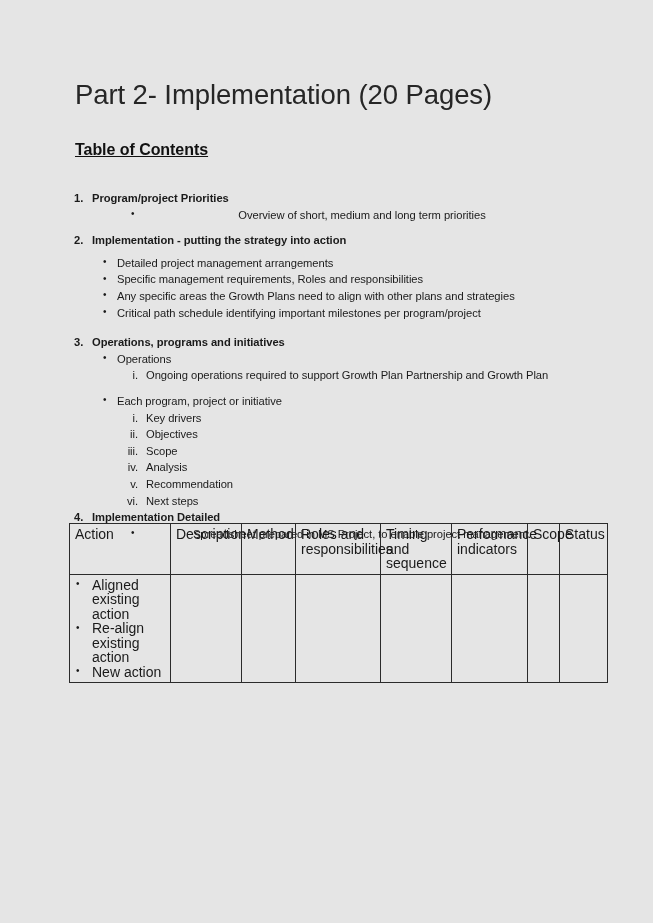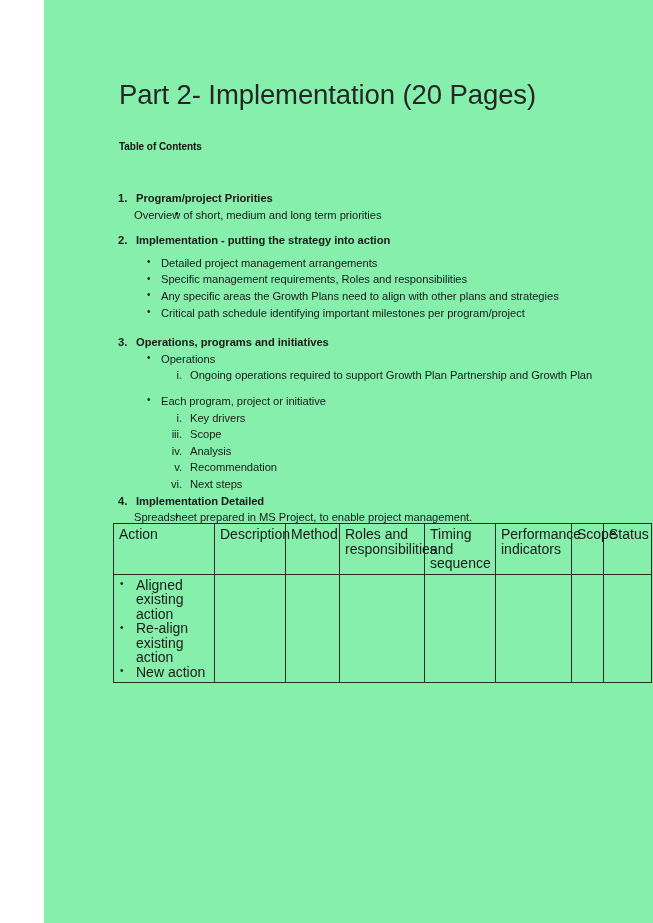--- a/index.html
+++ b/index.html
@@ -13,43 +13,43 @@
     height: 923px;
     position: relative;
     font-family: "Liberation Sans", sans-serif;
     color: #1a1a1a;
     overflow: hidden;
   }
 
   .page {
     position: absolute;
     inset: 0;
-    background: #86efac;
-    margin-left: 44px;
+    background: #e5e5e5;
   }
 
   
   .doc-title {
     position: absolute;
     left: 75px;
     top: 79px;
     font-size: 27.5px;
     font-weight: 300;
     letter-spacing: -0.1px;
     color: #262626;
     white-space: nowrap;
   }
 
   
   .toc-heading {
     position: absolute;
     left: 75px;
     top: 141px;
-    font-size: 10px;
+    font-size: 16px;
     font-weight: bold;
+    text-decoration: underline;
     color: #111111;
     letter-spacing: -0.05px;
   }
 
   
   .outline {
     position: absolute;
     left: 0;
     top: 190px;
     width: 653px;
@@ -89,21 +89,22 @@
   }
   ul.lvl2 > li::before {
     content: "\2022";
     position: absolute;
     left: 103px;
     top: -0.5px;
     font-size: 10px;
   }
   
   ul.lvl2-deep > li {
-    padding-left: 90px;
+    padding-left: 71px;
+    text-align: center;
   }
   ul.lvl2-deep > li::before {
     content: "\2022";
     position: absolute;
     left: 131px;
     top: -0.5px;
     font-size: 10px;
   }
 
   
@@ -253,20 +254,24 @@
 
       <ul class="lvl2">
         <li>
           <span>Each program, project or initiative</span>
         </li>
       </ul>
       <ul class="roman">
         <li>
           <span class="rn">i.</span>
           <span>Key drivers</span>
+        </li>
+        <li>
+          <span class="rn">ii.</span>
+          <span>Objectives</span>
         </li>
         <li>
           <span class="rn">iii.</span>
           <span>Scope</span>
         </li>
         <li>
           <span class="rn">iv.</span>
           <span>Analysis</span>
         </li>
         <li>

